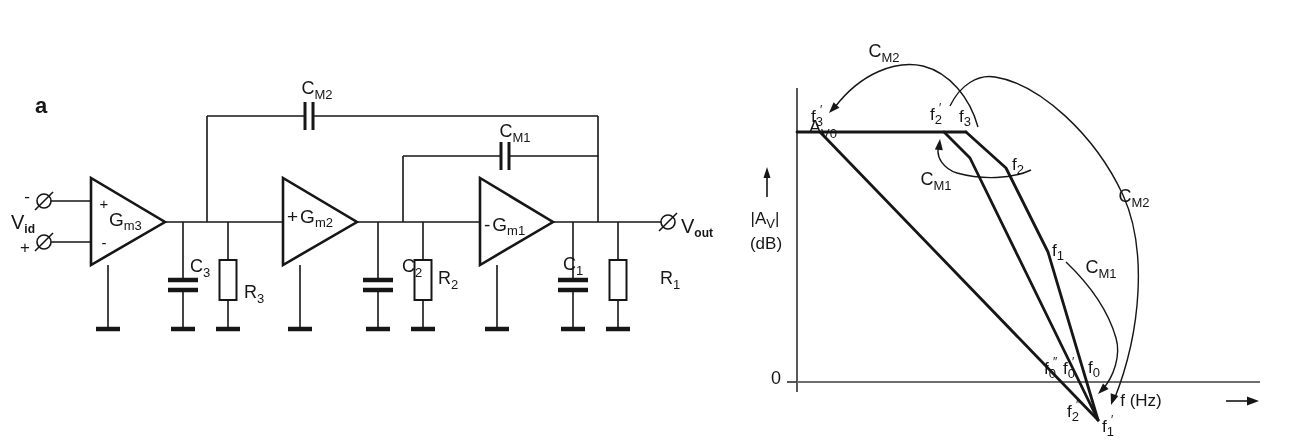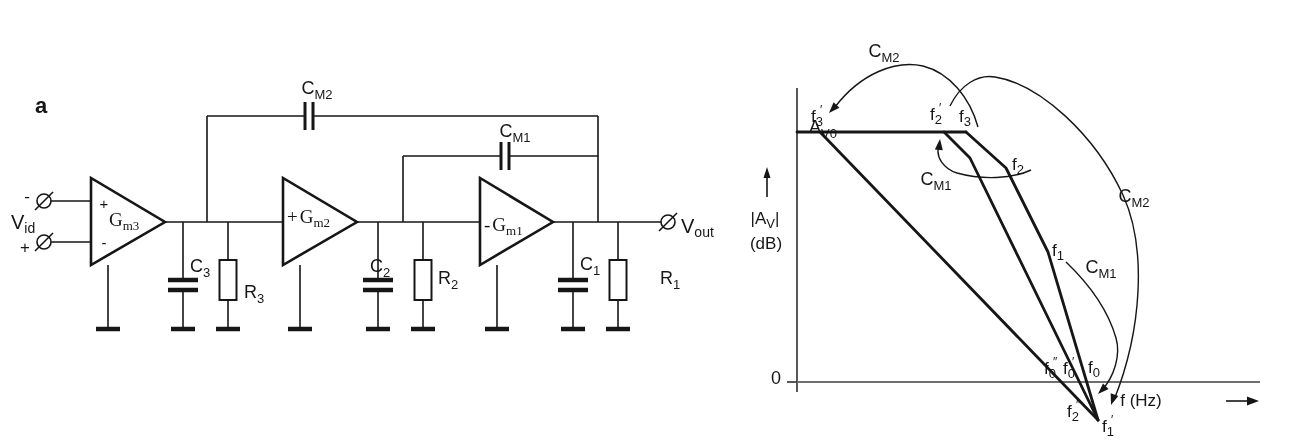--- a/index.html
+++ b/index.html
@@ -3,25 +3,25 @@
 <meta charset="utf-8">
 <style>
   html,body{margin:0;padding:0;background:#ffffff;}
   #fig{position:relative;width:1307px;height:440px;background:#ffffff;overflow:hidden;
        font-family:"Liberation Sans","DejaVu Sans",sans-serif;color:#161616;}
   #fig svg{position:absolute;left:0;top:0;}
   .lbl{position:absolute;white-space:nowrap;font-size:17px;line-height:1;
        transform:translate(-50%,-50%);color:#161616;}
   .la{transform:translate(0,-50%);}          
   .panel{font-size:22px;font-weight:bold;}
-  .g{font-size:19px;font-family:Liberation Serif, serif;}
+  .g{font-size:19px;}
   .comp{font-size:18px;}
   .sign{margin-right:2px;}
   sub{font-size:13px;line-height:0;}
-  .vsub{font-size:14px;}
+  .vsub{font-size:12px;font-weight:bold;}
   .vbig{font-size:20px;}
   .fw{position:relative;display:inline-block;}
   .prm{position:absolute;left:9px;top:-4px;font-size:12px;letter-spacing:-1px;}
   .small{font-size:15px;}
 </style>
 </head>
 <body>
 
 <div id="fig">
 
@@ -176,23 +176,23 @@
 <div class="lbl la" style="left:11px;top:222px"><span class="vbig">V</span><sub class="vsub">id</sub></div>
 
 <div class="lbl small" style="left:104px;top:203px">+</div>
 <div class="lbl small" style="left:104px;top:242px">-</div>
 <div class="lbl la g" style="left:109px;top:219px"><span>G</span><sub>m3</sub></div>
 <div class="lbl la g" style="left:287px;top:216px"><span class="sign">+</span><span>G</span><sub>m2</sub></div>
 <div class="lbl la g" style="left:484px;top:224px"><span class="sign">-</span><span>G</span><sub>m1</sub></div>
 
 <div class="lbl comp" style="left:200px;top:266px"><span>C</span><sub>3</sub></div>
 <div class="lbl comp" style="left:254px;top:292px"><span>R</span><sub>3</sub></div>
-<div class="lbl comp" style="left:380px;top:266px"><span>C</span><sub>2</sub></div>
+<div class="lbl comp" style="left:412px;top:266px"><span>C</span><sub>2</sub></div>
 <div class="lbl comp" style="left:448px;top:278px"><span>R</span><sub>2</sub></div>
-<div class="lbl comp" style="left:590px;top:264px"><span>C</span><sub>1</sub></div>
+<div class="lbl comp" style="left:573px;top:264px"><span>C</span><sub>1</sub></div>
 <div class="lbl comp" style="left:670px;top:278px"><span>R</span><sub>1</sub></div>
 <div class="lbl comp" style="left:317px;top:88px"><span>C</span><sub>M2</sub></div>
 <div class="lbl comp" style="left:515px;top:131px"><span>C</span><sub>M1</sub></div>
 <div class="lbl la" style="left:681px;top:226px"><span class="vbig">V</span><sub class="vsub">out</sub></div>
 
 <div class="lbl comp" style="left:823px;top:127px"><span>A</span><sub>V0</sub></div>
 <div class="lbl" style="left:765px;top:218px"><span>|A</span><sub>V</sub><span>|</span></div>
 <div class="lbl" style="left:766px;top:243px">(dB)</div>
 <div class="lbl comp" style="left:776px;top:378px">0</div>
 <div class="lbl" style="left:1141px;top:400px">f (Hz)</div>

